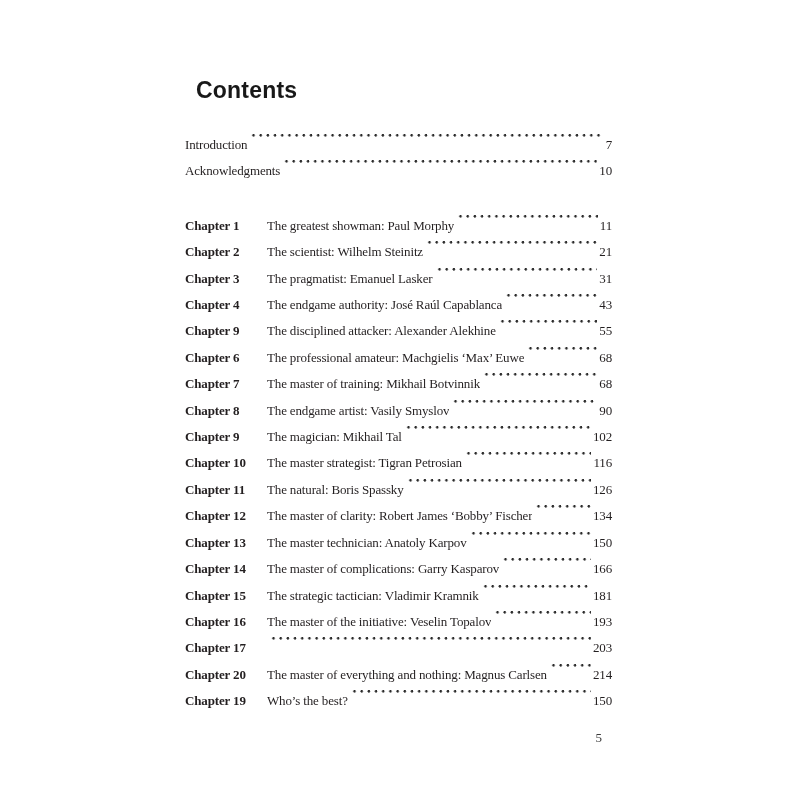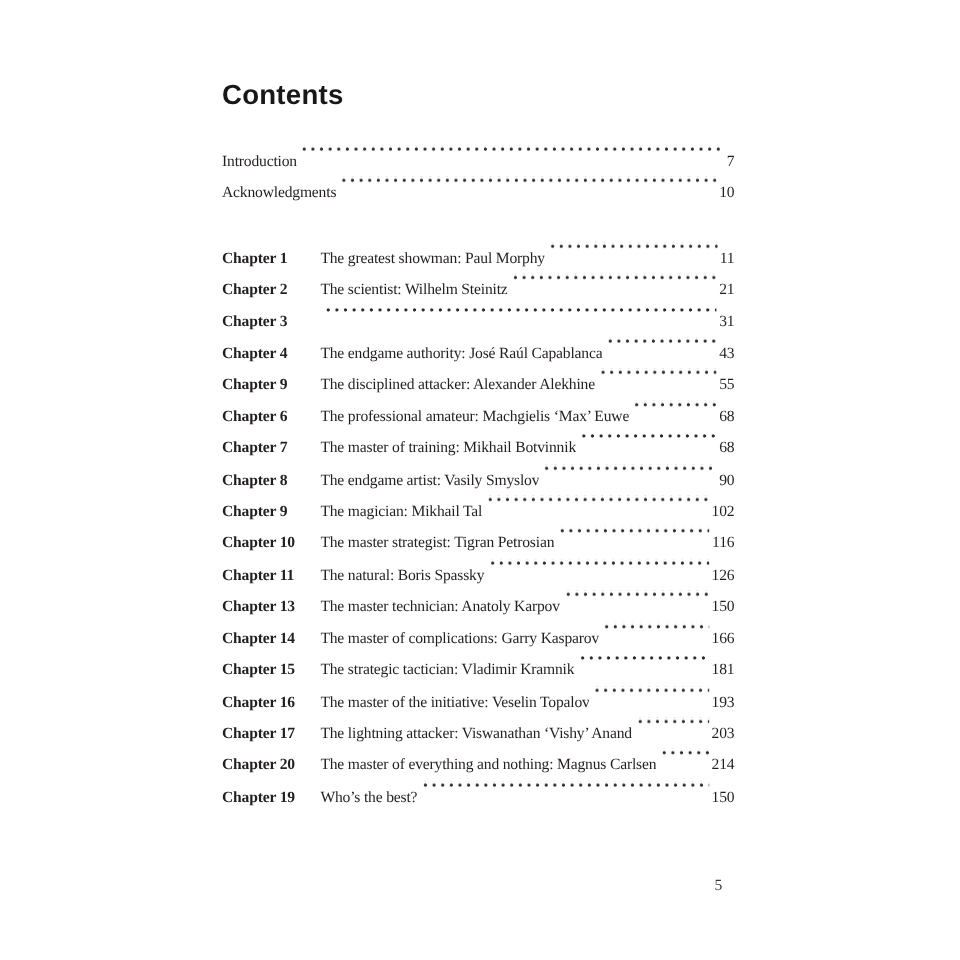--- a/index.html
+++ b/index.html
@@ -16,21 +16,21 @@
   }
 
   .content {
     position: absolute;
     left: 185px;
     top: 67px;
     width: 427px;
   }
 
   .toc-title {
-    margin: 0;
+    margin: 11px;
     font-family: "Liberation Sans", sans-serif;
     font-weight: 700;
     font-size: 23px;
     line-height: 24px;
     color: #181818;
     letter-spacing: 0.2px;
   }
 
   .front-matter { margin-top: 30px; }
   .chapters { margin-top: 28px; }
@@ -113,20 +113,21 @@
 
   <div class="row">
     <span class="ch-num">Chapter 2</span>
     <span class="ch-title">The scientist: Wilhelm Steinitz</span>
     <span class="leader"></span>
     <span class="pg">21</span>
   </div>
 
   <div class="row">
     <span class="ch-num">Chapter 3</span>
+    <span class="ch-title">The pragmatist: Emanuel Lasker</span>
     <span class="leader"></span>
     <span class="pg">31</span>
   </div>
 
   <div class="row">
     <span class="ch-num">Chapter 4</span>
     <span class="ch-title">The endgame authority: José Raúl Capablanca</span>
     <span class="leader"></span>
     <span class="pg">43</span>
   </div>
@@ -173,20 +174,26 @@
     <span class="pg">116</span>
   </div>
 
   <div class="row">
     <span class="ch-num">Chapter 11</span>
     <span class="ch-title">The natural: Boris Spassky</span>
     <span class="leader"></span>
     <span class="pg">126</span>
   </div>
 
+  <div class="row">
+    <span class="ch-num">Chapter 12</span>
+    <span class="ch-title">The master of clarity: Robert James ‘Bobby’ Fischer</span>
+    <span class="leader"></span>
+    <span class="pg">134</span>
+  </div>
 
   <div class="row">
     <span class="ch-num">Chapter 13</span>
     <span class="ch-title">The master technician: Anatoly Karpov</span>
     <span class="leader"></span>
     <span class="pg">150</span>
   </div>
 
   <div class="row">
     <span class="ch-num">Chapter 14</span>
@@ -204,21 +211,20 @@
 
   <div class="row">
     <span class="ch-num">Chapter 16</span>
     <span class="ch-title">The master of the initiative: Veselin Topalov</span>
     <span class="leader"></span>
     <span class="pg">193</span>
   </div>
 
   <div class="row">
     <span class="ch-num">Chapter 17</span>
-    <span class="ch-title">The lightning attacker: Viswanathan ‘Vishy’ Anand</span>
     <span class="leader"></span>
     <span class="pg">203</span>
   </div>
 
   <div class="row">
     <span class="ch-num">Chapter 20</span>
     <span class="ch-title">The master of everything and nothing: Magnus Carlsen</span>
     <span class="leader"></span>
     <span class="pg">214</span>
   </div>

